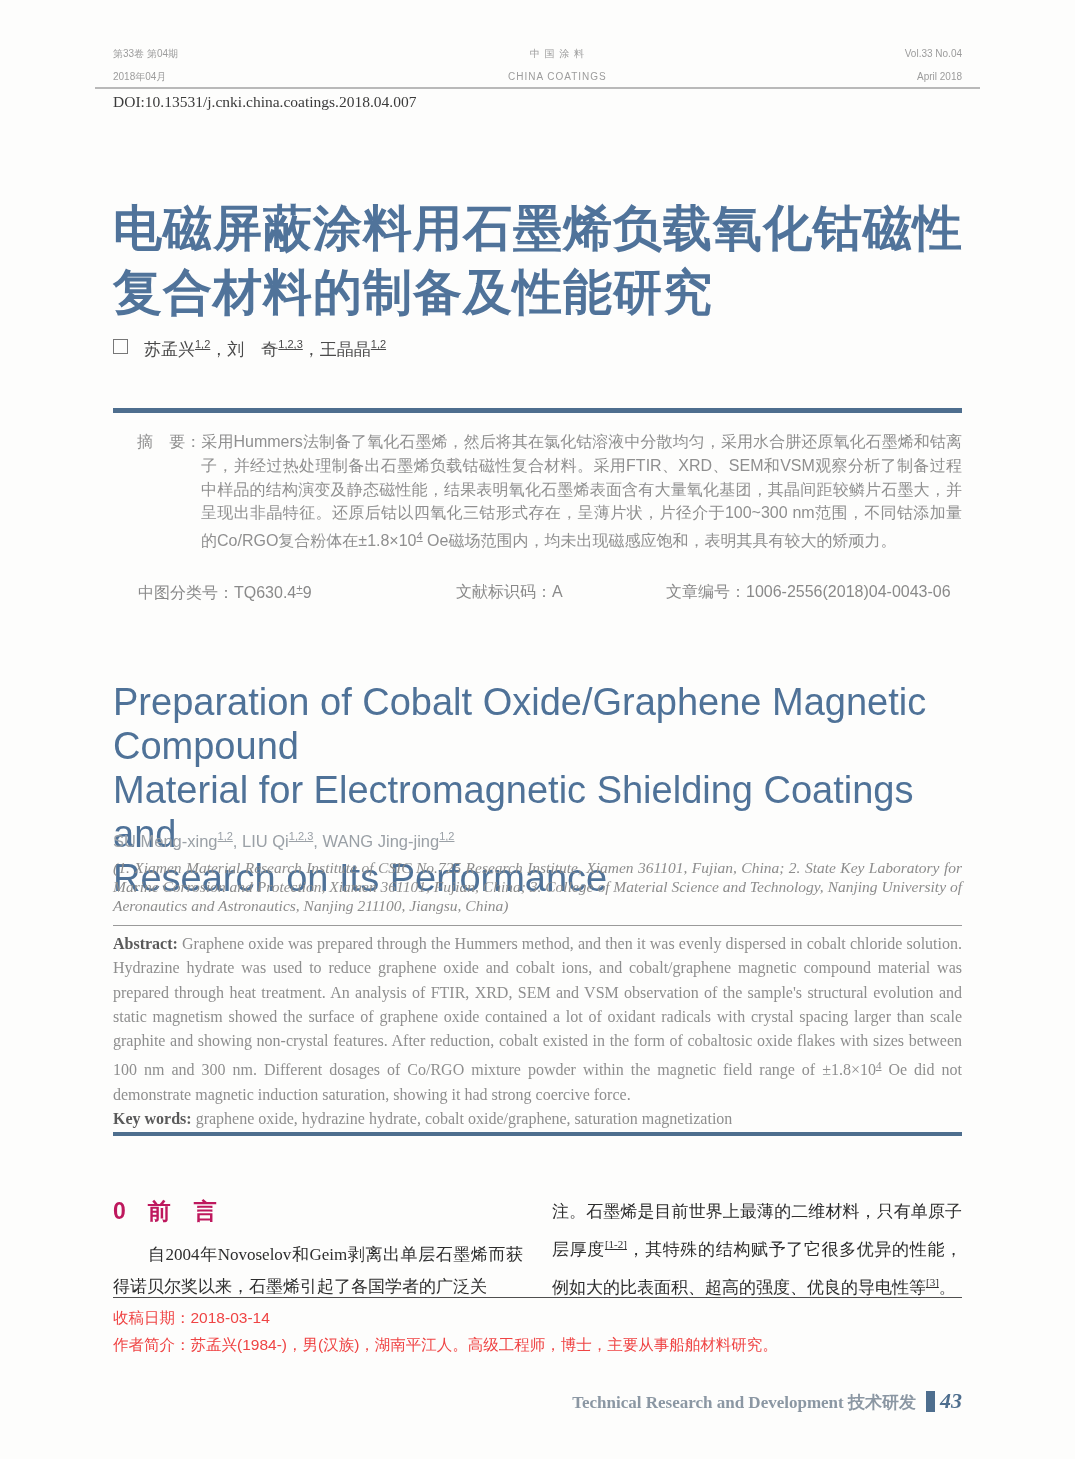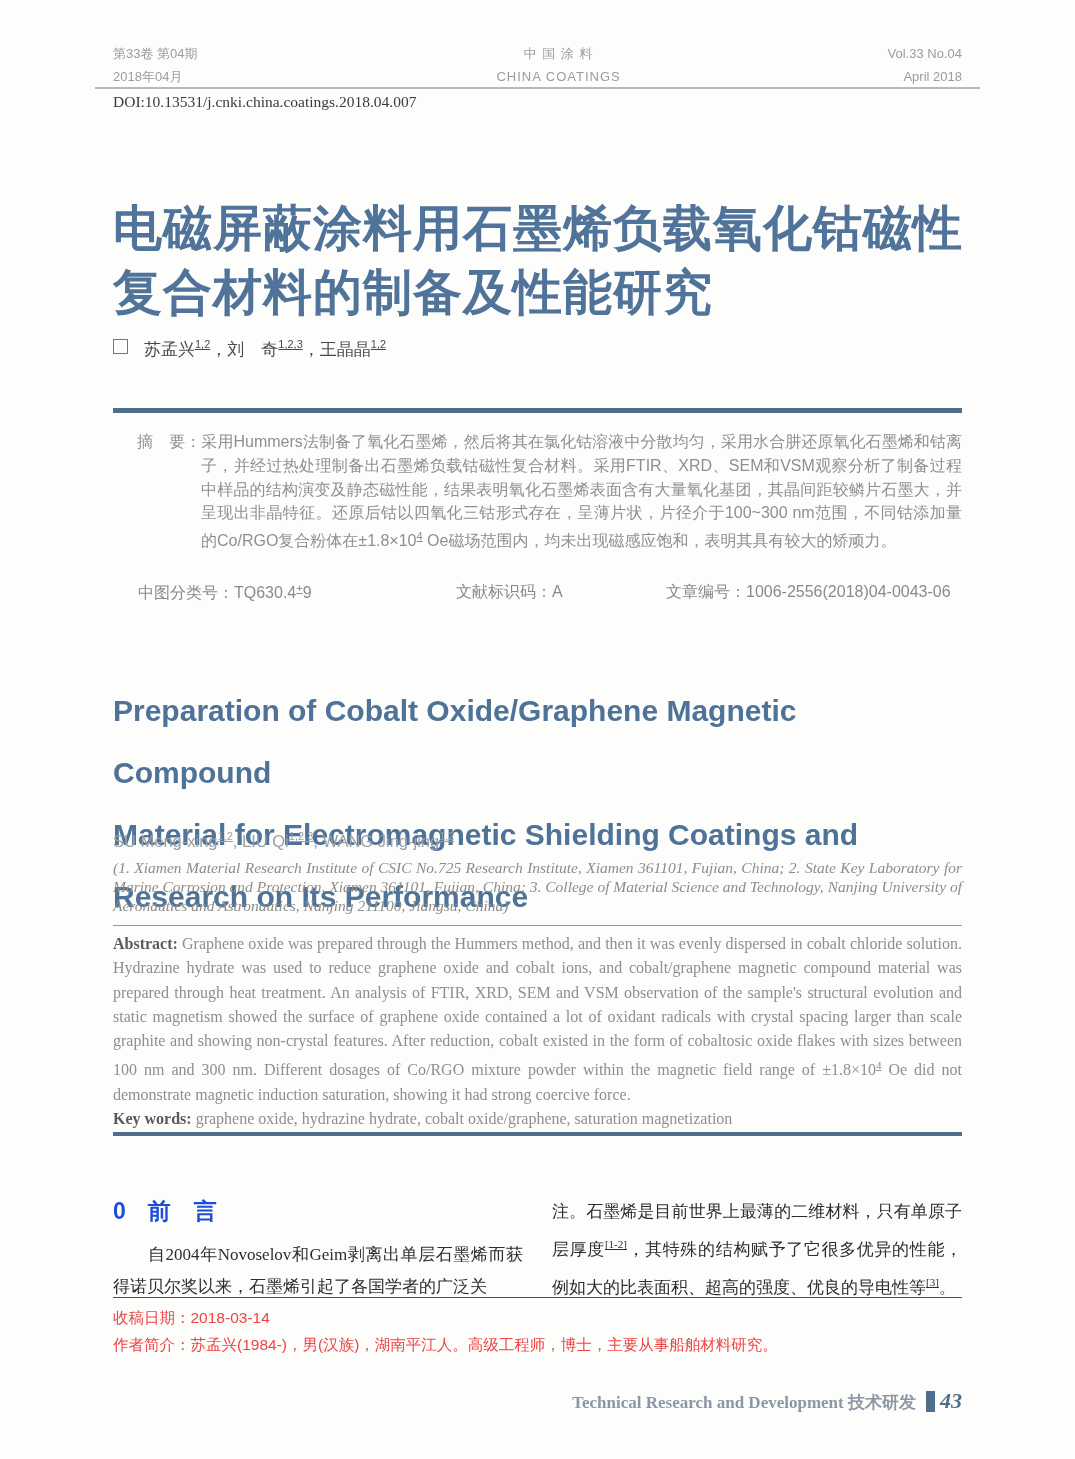--- a/index.html
+++ b/index.html
@@ -2,21 +2,21 @@
 <html><head>
 <meta charset="utf-8">
 <style>
   html,body{margin:0;padding:0;background:#e8e8e8;}
   .page{position:relative;width:1075px;height:1459px;background:#fdfdfc;margin:0 auto;
         font-family:"Liberation Serif","DejaVu Serif",serif;color:#333;overflow:hidden;}
   .abs{position:absolute;}
   
   #hdr{top:42px;left:113px;width:849px;display:flex;justify-content:space-between;
        color:#9c9c9c;font-family:"Liberation Sans","DejaVu Sans",sans-serif;
-       font-size:13px;line-height:23px;}
+       font-size:10px;line-height:23px;}
   #hdr .c{text-align:center;letter-spacing:1px;margin-left:32px;}
   #hdr .r{text-align:right;}
   #rule1{top:87px;left:95px;width:885px;border-top:2px solid #b9b9b9;}
   #doi{top:93px;left:113px;font-size:15.5px;color:#3a3a3a;}
   
   #title-cn{top:196px;left:113px;width:860px;font-family:"Liberation Sans","DejaVu Sans",sans-serif;
             font-weight:bold;font-size:49px;line-height:64px;color:#50739a;letter-spacing:1px;}
   
   #authors-cn{top:338px;left:113px;font-size:17px;color:#4a4a4a;
               font-family:"Liberation Sans","DejaVu Sans",sans-serif;}
@@ -33,36 +33,36 @@
   #abstract-cn p{margin:0;text-indent:-64px;}
   #kw-cn{top:552px;left:137px;font-size:16px;color:#8f8f8f;
          font-family:"Liberation Sans","DejaVu Sans",sans-serif;}
   #meta{top:582px;left:114px;width:849px;height:24px;font-size:16px;color:#8a8a8a;
         font-family:"Liberation Sans","DejaVu Sans",sans-serif;}
   #meta .m1{position:absolute;left:24px;}
   #meta .m2{position:absolute;left:342px;}
   #meta .m3{position:absolute;left:552px;}
   
   #title-en{top:680px;left:113px;width:849px;font-family:"Liberation Sans","DejaVu Sans",sans-serif;
-            font-weight:bold;font-size:30px;line-height:62px;color:#4f7298;}
+            font-weight:normal;font-size:38px;line-height:44px;color:#4f7298;}
   #authors-en{top:830px;left:113px;font-size:16.5px;color:#9aa0a6;
               font-family:"Liberation Sans","DejaVu Sans",sans-serif;}
   #affil-en{top:858px;left:113px;width:849px;font-style:italic;font-size:15.5px;line-height:19px;
             color:#8c8c8c;text-align:justify;}
   #rule2{top:925px;left:113px;width:849px;border-top:1px solid #9a9a9a;}
   #abstract-en{top:932px;left:113px;width:849px;font-size:16px;line-height:24.3px;color:#8e8e8e;
                text-align:justify;}
   #abstract-en p{margin:0;}
   .lbl-bold{font-weight:bold;color:#5a5a5a;}
   #bar2{top:1132px;height:4px;}
   
   #intro{top:1196px;left:113px;width:849px;display:flex;gap:29px;}
   #intro .col{width:410px;}
   #intro h3{margin:0 0 12px 0;font-family:"Liberation Sans","DejaVu Sans",sans-serif;
-            font-weight:600;font-size:23px;color:#1d4ed8;}
+            font-weight:600;font-size:23px;color:#be185d;}
   #intro h3 .num{margin-right:22px;}
   #intro p{margin:0;font-size:17px;line-height:32.3px;color:#2d2d2d;text-align:justify;}
   #intro .indent{text-indent:35px;}
   #rule3{top:1297px;left:113px;width:849px;border-top:1.5px solid #4f4f4f;}
   #footnotes{top:1305px;left:113px;font-size:15.5px;line-height:26.5px;color:#ef4444;
              font-family:"Liberation Sans","DejaVu Sans",sans-serif;}
   
   #pagefooter{top:1388px;left:113px;width:849px;text-align:right;color:#8b97a3;
               font-size:17px;font-weight:bold;}
   .footer-block{display:inline-block;width:9px;height:21px;background:#4e6e8e;

